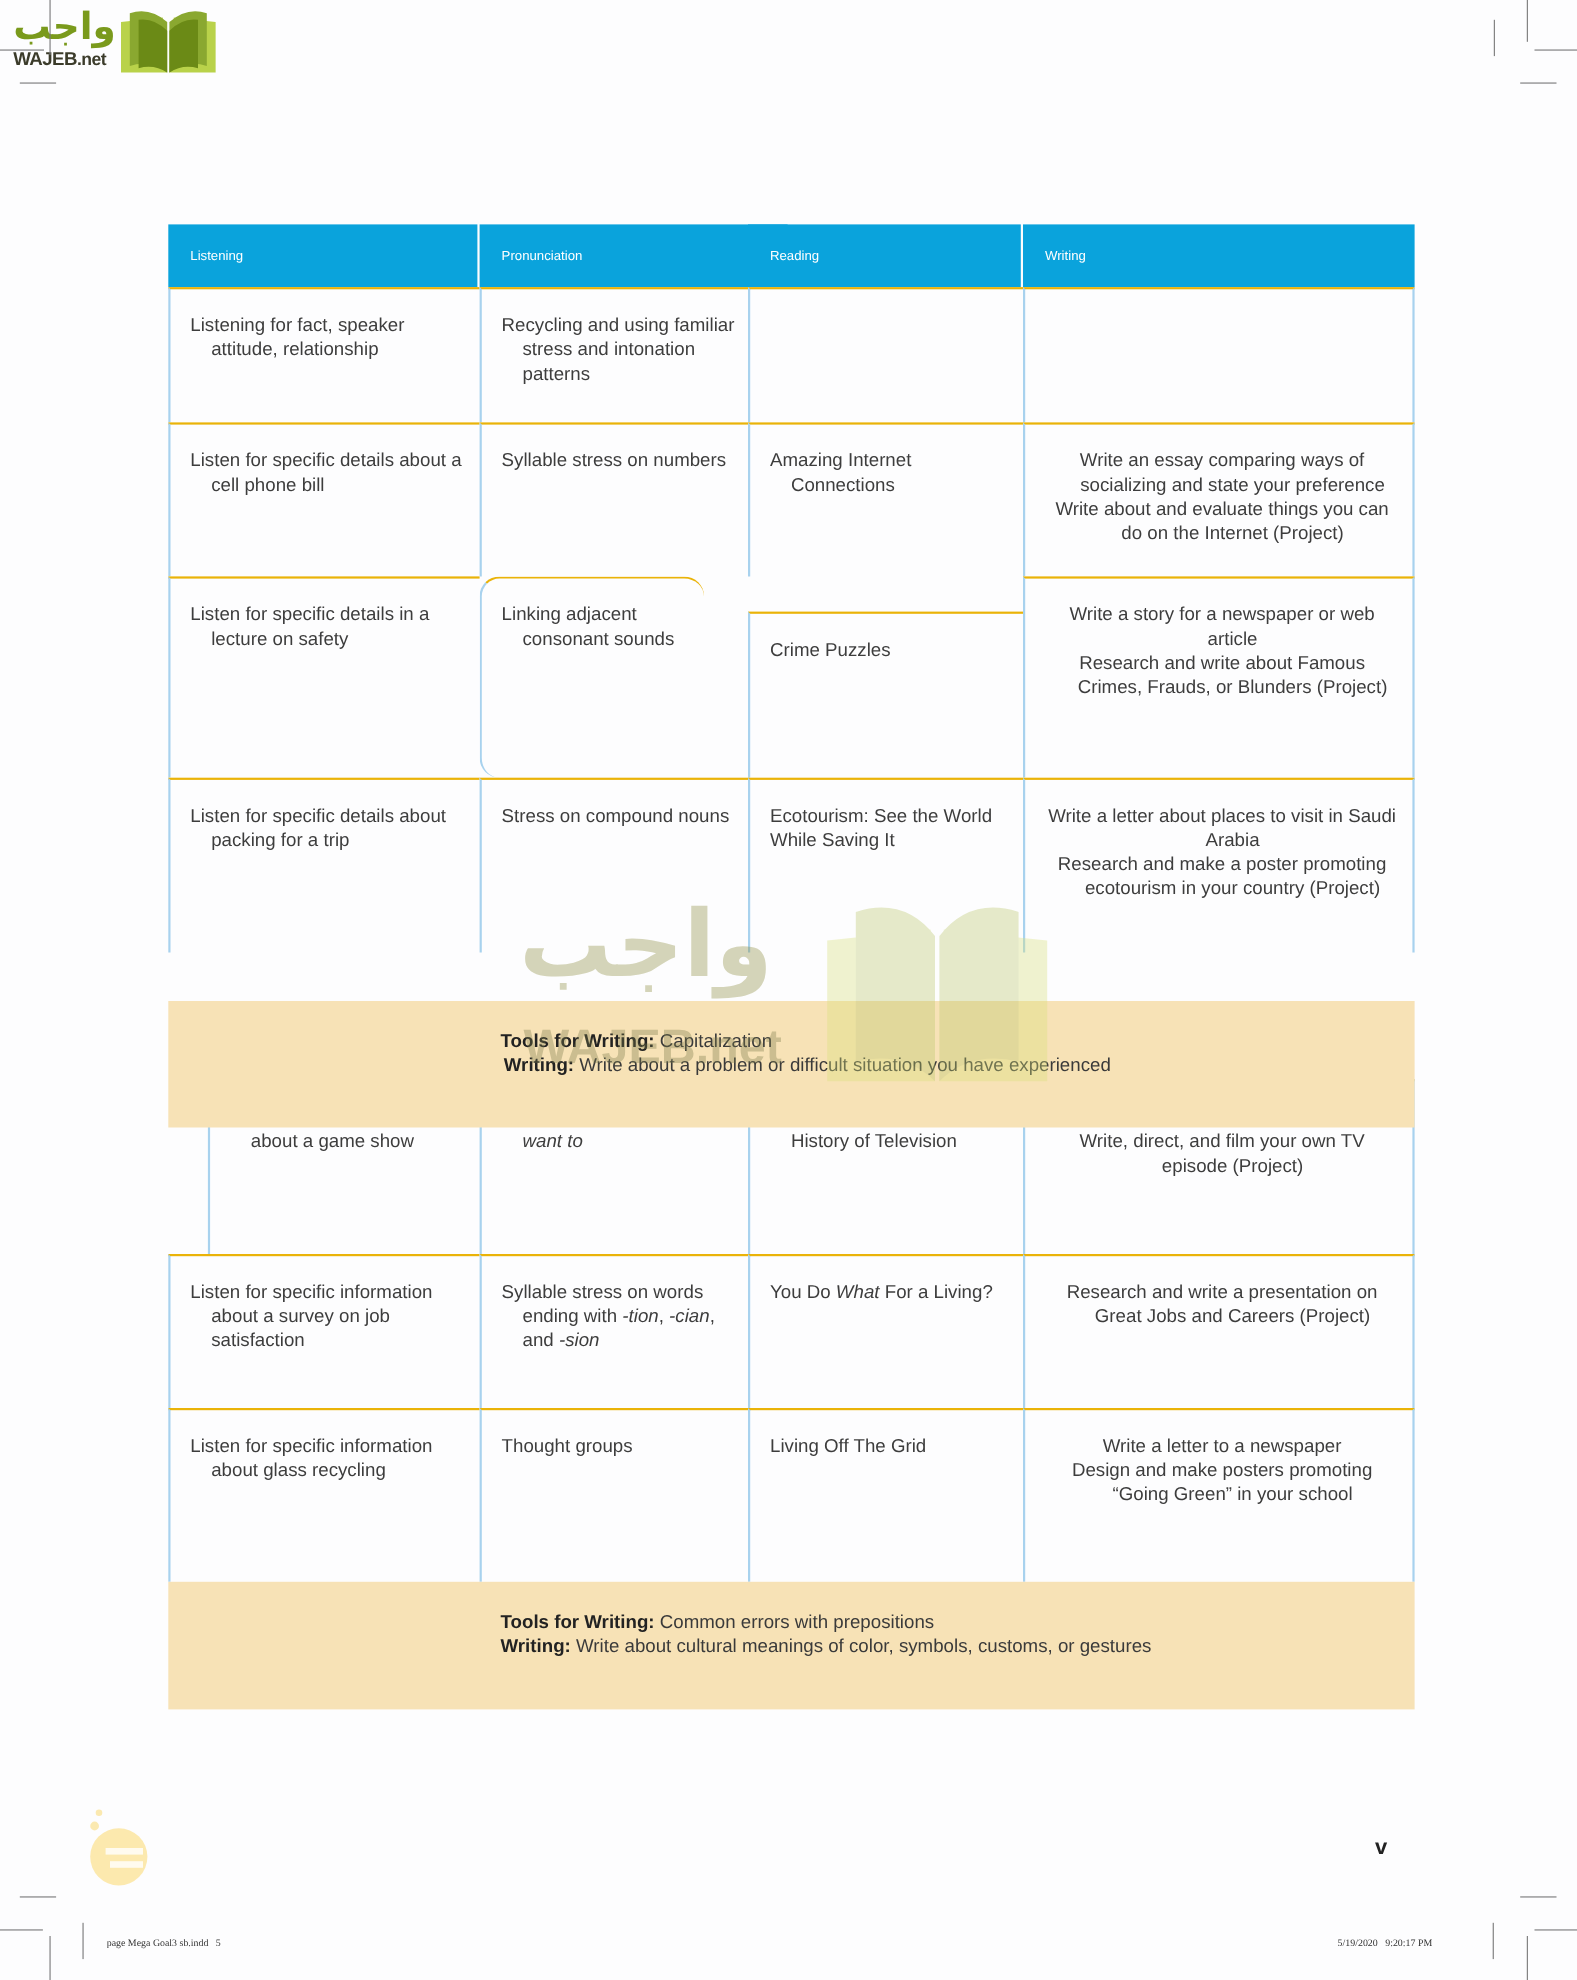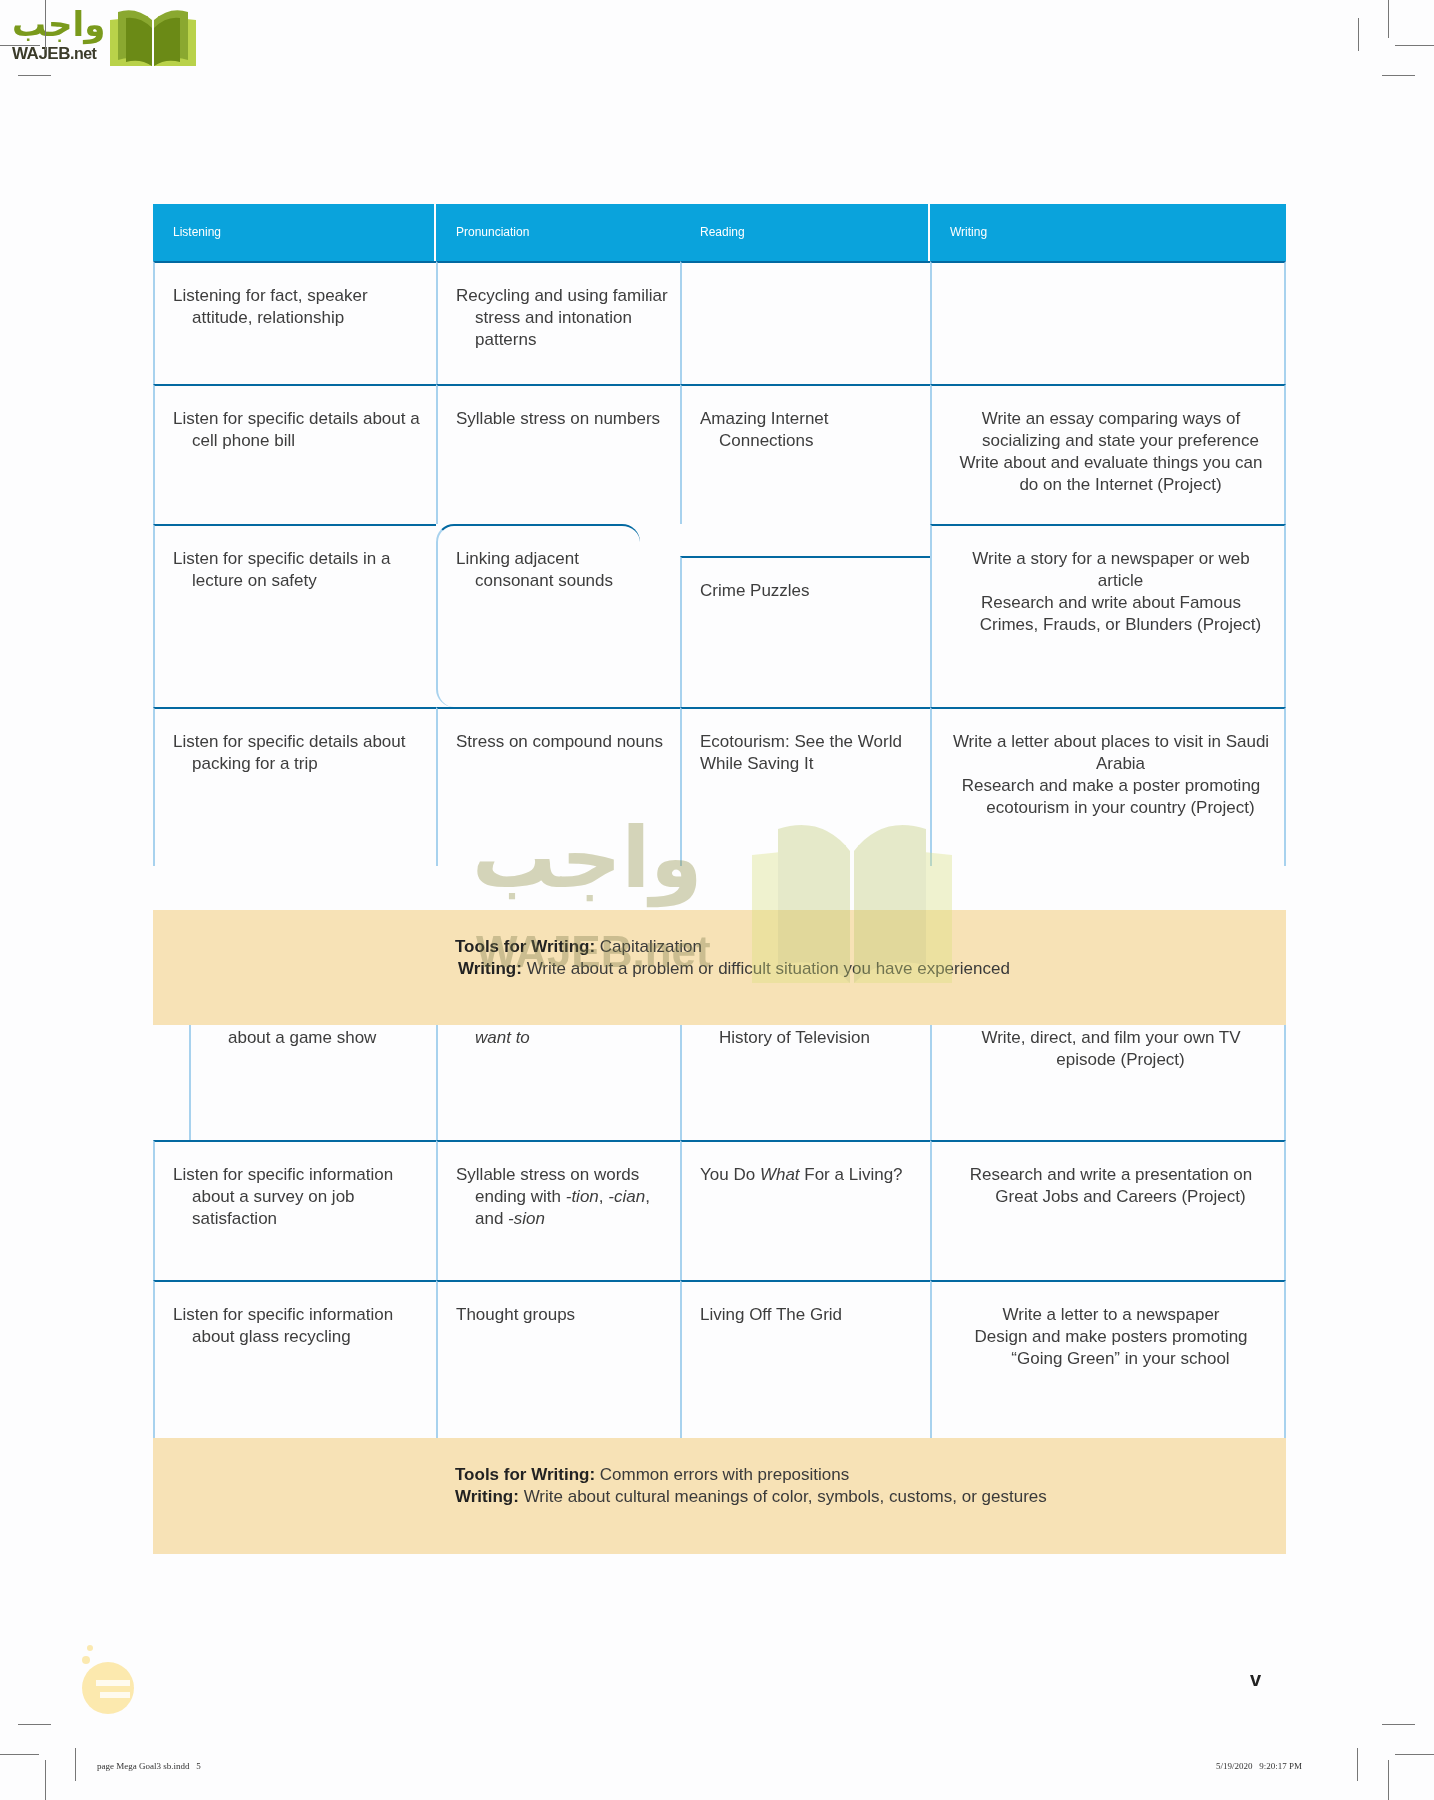--- a/index.html
+++ b/index.html
@@ -10,21 +10,21 @@
   .logo { left:10px; top:4px; width:180px; height:64px; }
   .logo-ar { position:absolute; left:2px; top:0px; font-size:34px; font-weight:bold; color:#7a9a1c; font-family:"DejaVu Sans", sans-serif; direction:rtl; }
   .logo-en { position:absolute; left:2px; top:40px; font-size:17px; font-weight:bold; color:#3b3b2a; letter-spacing:-0.5px; }
   .logo-en small { font-size:16px; }
   .logo-book { position:absolute; left:98px; top:2px; width:90px; height:62px; }
   
   .mark { position:absolute; background:#777; }
   
   .tbl { position:absolute; left:153px; top:204px; width:1133px; }
   .hdr { position:absolute; top:0; height:57px; background:#0aa3dc; color:#fff; font-size:12px; line-height:57px; padding-left:20px; box-sizing:border-box; }
-  .cell { position:absolute; box-sizing:border-box; border-left:2px solid #a8d2ee; border-top:2px solid #0369a1; padding:22px 12px 0 18px; font-size:17px; line-height:22px; color:#3d3d3d; background:#fdfdfe; }
+  .cell { position:absolute; box-sizing:border-box; border-left:2px solid #a8d2ee; border-top:2px solid #eab308; padding:22px 12px 0 18px; font-size:17px; line-height:22px; color:#3d3d3d; background:#fdfdfe; }
   .cell.last { border-right:2px solid #a8d2ee;text-align:center; }
   .cell p { margin:0; padding-left:19px; text-indent:-19px; }
   .cell p.noind { padding-left:0; text-indent:0; }
   .band { position:absolute; left:0; width:1133px; background:#f7e2b6; box-sizing:border-box; padding-left:302px; font-size:17px; line-height:22px; color:#3a3a3a; }
   .band b { color:#222; }
   .wm { position:absolute; pointer-events:none; }
   .pagenum { left:1250px; top:1668px; font-size:20px; font-weight:bold; color:#222; }
   .slug { font-family:"Liberation Serif", serif; font-size:9px; color:#333; }
 </style>
 </head>

